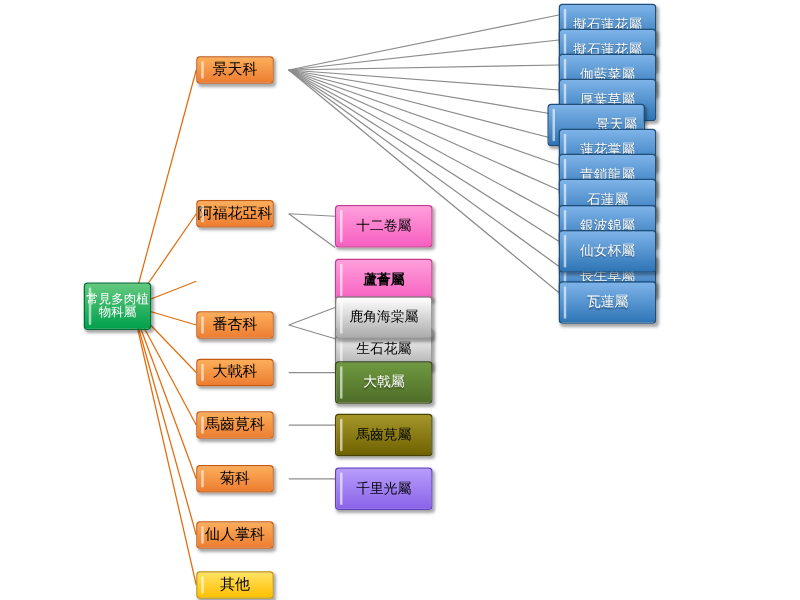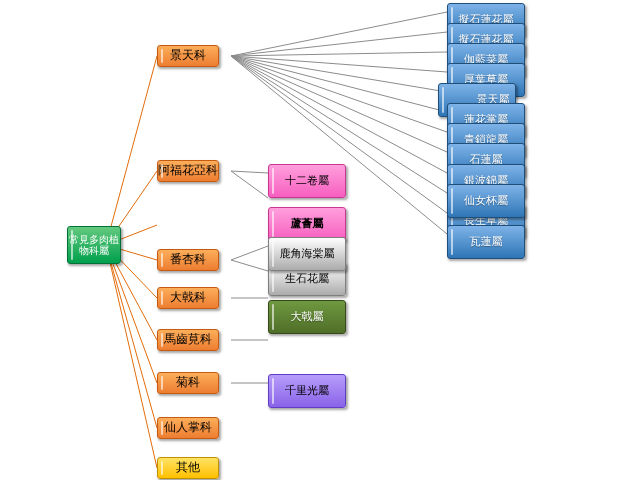--- a/index.html
+++ b/index.html
@@ -24,21 +24,21 @@
   .family { width:62px; height:22px; font-size:12px; color:#000; }
   .genus  { width:78px; height:34px; font-size:11px; color:#000; }
   .root   { width:54px; height:38px; font-size:10px; color:#fff; padding:0 1px; }
 
   .green  { background:linear-gradient(to bottom, var(--green-top), var(--green-bottom)); border-color:var(--green-border);margin-left:15px; }
   .orange { background:linear-gradient(to bottom, var(--orange-top), var(--orange-bottom)); border-color:var(--orange-border); }
   .yellow { background:linear-gradient(to bottom, var(--yellow-top), var(--yellow-bottom)); border-color:var(--yellow-border); }
   .blue   { background:linear-gradient(to bottom, var(--blue-top), var(--blue-bottom)); border-color:var(--blue-border); color:#fff; text-shadow:0 1px 1px rgba(0,0,0,0.4); }
   .pink   { background:linear-gradient(to bottom, var(--pink-top), var(--pink-bottom)); border-color:var(--pink-border); }
   .gray   { background:linear-gradient(to bottom, var(--gray-top), var(--gray-bottom)); border-color:var(--gray-border); }
-  .dkgreen{ background:linear-gradient(to bottom, var(--dkgreen-top), var(--dkgreen-bottom)); border-color:var(--dkgreen-border); color:#fff; text-shadow:0 1px 1px rgba(0,0,0,0.4);margin-top:11px; }
+  .dkgreen{ background:linear-gradient(to bottom, var(--dkgreen-top), var(--dkgreen-bottom)); border-color:var(--dkgreen-border); color:#fff; text-shadow:0 1px 1px rgba(0,0,0,0.4); }
   .olive  { background:linear-gradient(to bottom, var(--olive-top), var(--olive-bottom)); border-color:var(--olive-border); }
   .purple { background:linear-gradient(to bottom, var(--purple-top), var(--purple-bottom)); border-color:var(--purple-border); }
 </style>
 </head>
 <body>
 
 <div class="canvas">
 
   <svg class="connectors" viewBox="0 0 640 480">
 
@@ -151,18 +151,21 @@
     <span>生石花屬</span>
   </div>
   <div class="node genus gray" style="left:268px; top:237px;">
     <span>鹿角海棠屬</span>
   </div>
 
   <div class="node genus dkgreen" style="left:268px; top:289px;">
     <span>大戟屬</span>
   </div>
 
+  <div class="node genus olive" style="left:268px; top:331px;">
+    <span>馬齒莧屬</span>
+  </div>
 
   <div class="node genus purple" style="left:268px; top:374px;">
     <span>千里光屬</span>
   </div>
 
 </div>
 
 </body></html>

